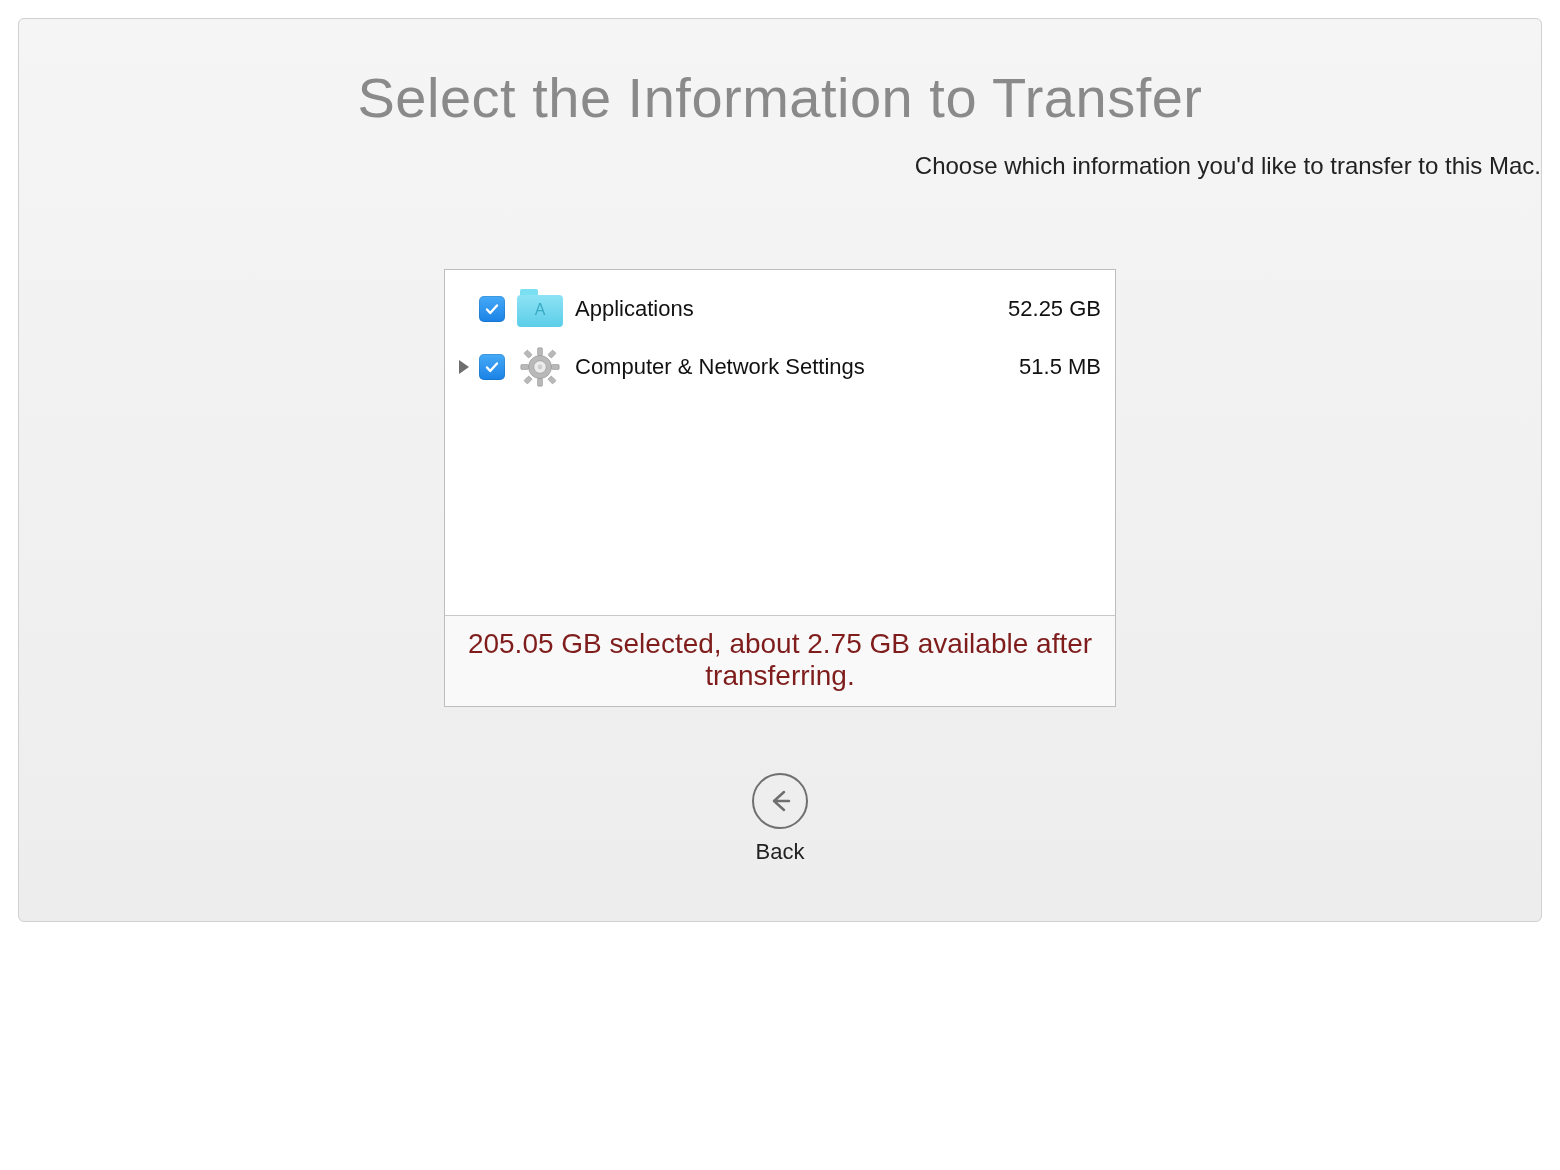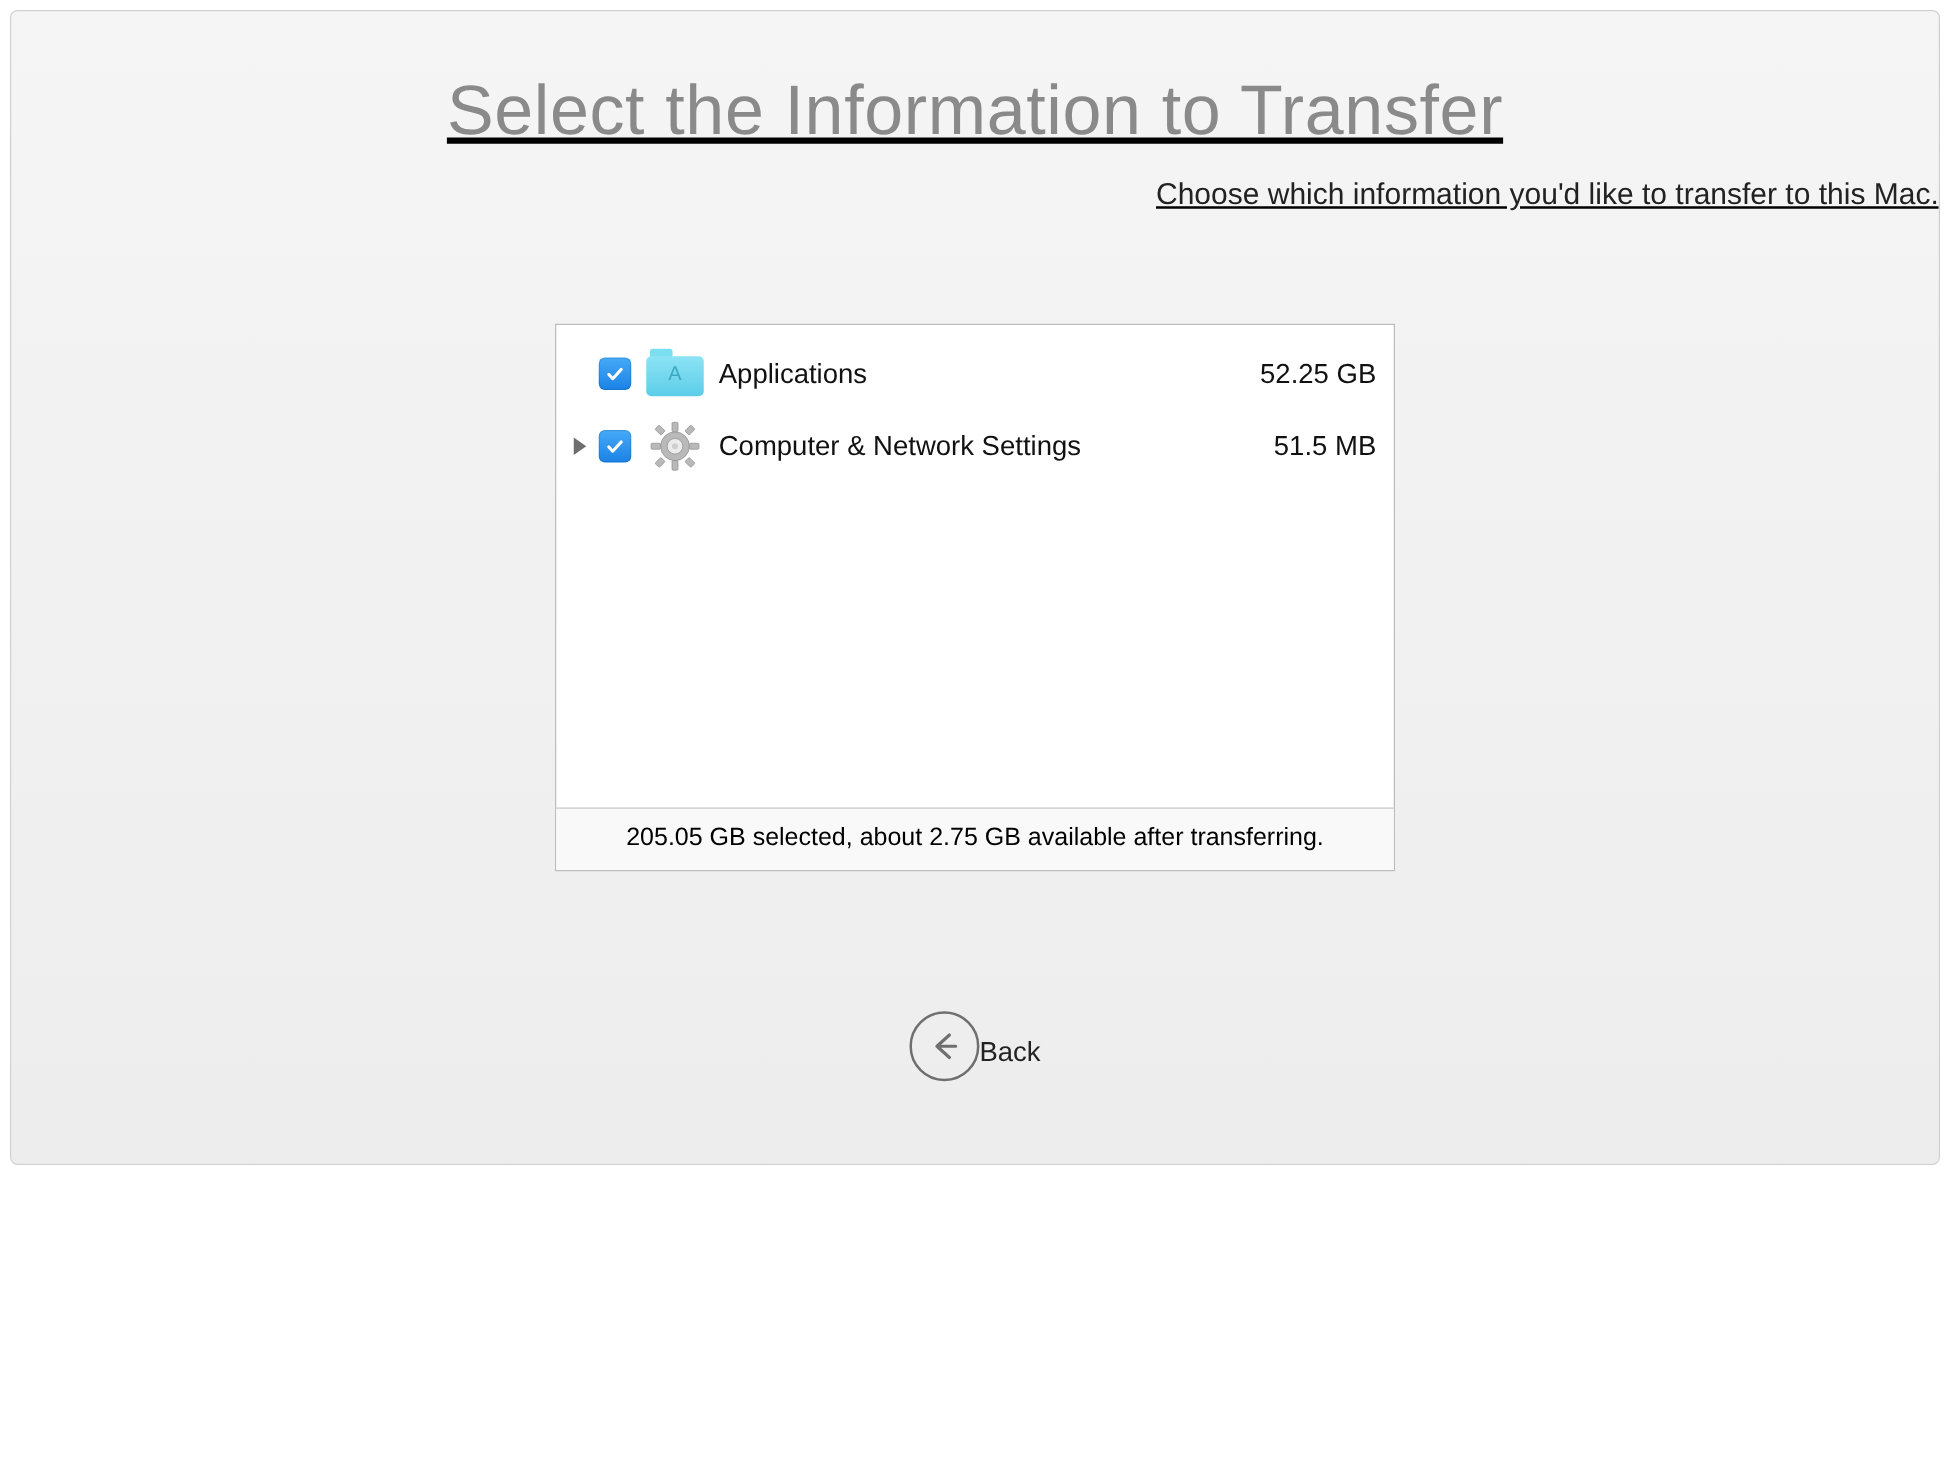--- a/index.html
+++ b/index.html
@@ -5,22 +5,21 @@
   * { box-sizing: border-box; margin: 0; padding: 0; }
   html, body {
     width: 1560px;
     height: 1170px;
     font-family: -apple-system, "Helvetica Neue", Helvetica, Arial, sans-serif;
     background: #fff;
   }
   .outer {
     width: 1560px;
     height: 940px;
-    padding: 8px;
-    text-decoration: underline;
+    padding: 18px;
   }
   .window {
     width: 100%;
     height: 100%;
     border: 1px solid #d0d0d0;
     border-radius: 6px;
     background: linear-gradient(to bottom, #f5f5f5 0%, #ededed 100%);
     position: relative;
     overflow: hidden;
   }
@@ -94,36 +93,36 @@
     display: flex;
     align-items: center;
     justify-content: center;
     margin-right: 10px;
   }
   .row-label { flex: 1 1 auto; }
   .row-size { color: #111; }
   .status {
     border-top: 1px solid #c8c8c8;
     text-align: center;
-    color: #000000;
-    font-size: 20px;
+    color: #7f1d1d;
+    font-size: 28px;
     padding: 12px 8px 14px 8px;
     background: #f9f9f9;
   }
   .nav {
     position: absolute;
     bottom: 56px;
     left: 50%;
     transform: translateX(-50%);
     display: flex;
     gap: 100px;
   }
   .nav-btn {
     display: flex;
-    flex-direction: row;
+    flex-direction: column;
     align-items: center;
     cursor: pointer;
   }
   .nav-circle {
     width: 56px;
     height: 56px;
     border: 2.5px solid #6f6f6f;
     border-radius: 50%;
     display: flex;
     align-items: center;

